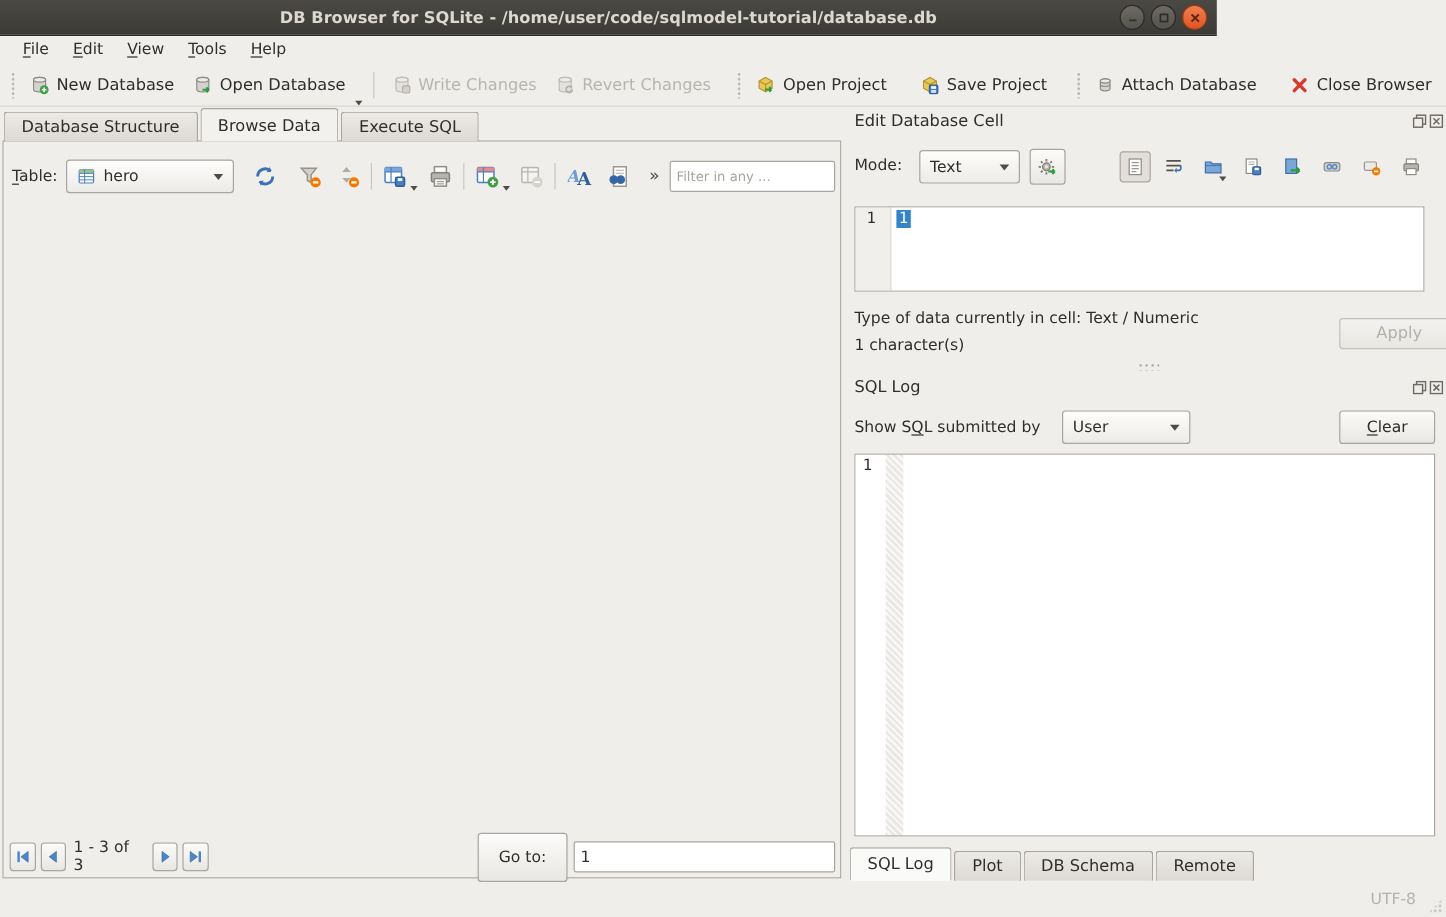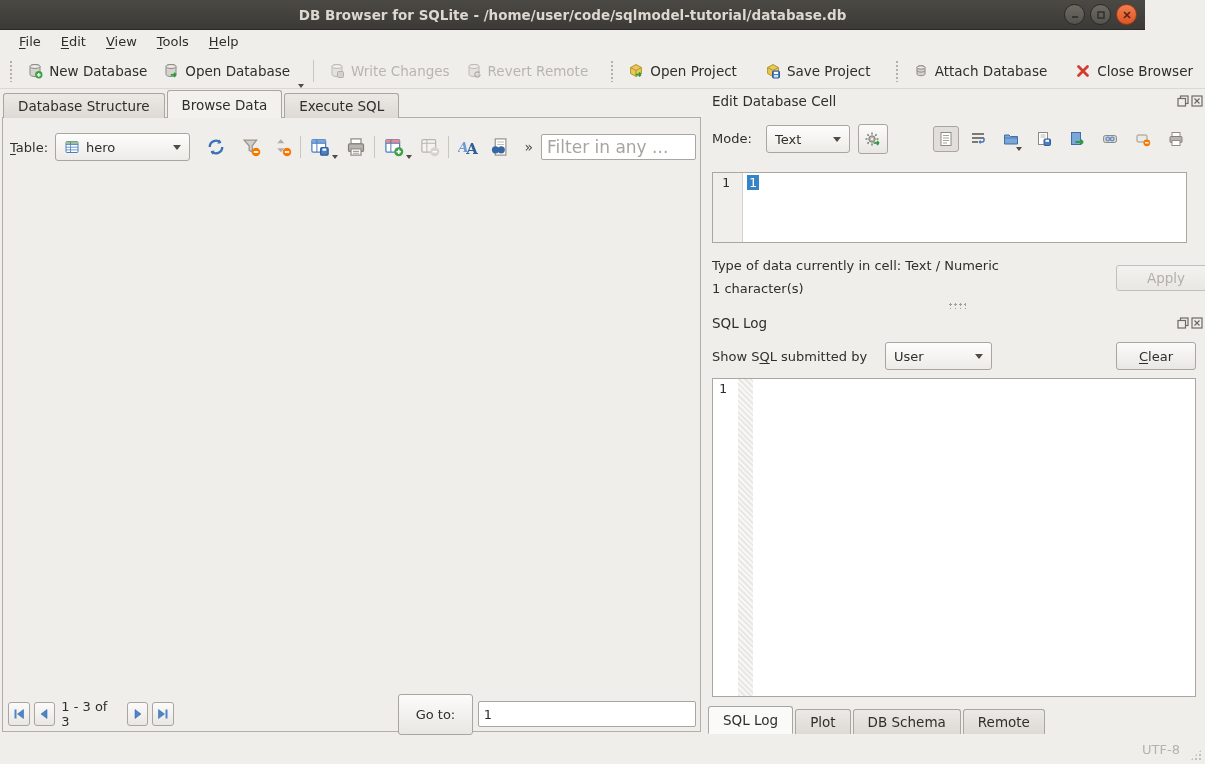--- a/index.html
+++ b/index.html
@@ -1,21 +1,21 @@
 <!DOCTYPE html>
 <html><head>
 <meta charset="utf-8">
 <style>
   * { margin:0; padding:0; box-sizing:border-box; }
   html,body { width:1205px; height:764px; }
   body { font-family:"DejaVu Sans", sans-serif; font-size:13px; color:#2f2e2b; background:#f0eeea; position:relative; overflow:hidden; }
   .abs { position:absolute; }
 
   
-  #titlebar { left:0; top:0; width:1145px; height:30px; background:linear-gradient(#4b4944,#3b3a36); border-bottom:1px solid #2c2b28; display:flex; align-items:center; }
+  #titlebar { left:0; top:0; width:1014px; height:30px; background:linear-gradient(#4b4944,#3b3a36); border-bottom:1px solid #2c2b28; display:flex; align-items:center; }
   #titlebar .title { flex:1; text-align:center; color:#dcd8d0; font-weight:bold; font-size:13.5px; }
   .winbtns { position:absolute; right:8px; top:4px; display:flex; gap:5px; }
   .winbtn { width:21px; height:21px; border-radius:50%; border:1px solid #2a2926; background:linear-gradient(#6d6a63,#55534d); display:flex; align-items:center; justify-content:center; color:#2e2d2a; font-size:11px; line-height:1; }
   .winbtn.close { background:linear-gradient(#f08050,#df5426); border-color:#9c3a12; color:#5c2410; }
 
   
   #menubar { left:0; top:30px; width:1205px; height:23px; display:flex; align-items:center; gap:2px; padding-left:10px; background:#f0eeea; }
   .menu-item { padding:2px 9px; cursor:default; }
   .accel { text-decoration:underline; text-underline-offset:2px; }
 
@@ -145,21 +145,21 @@
       </svg>
     <span>Write Changes</span>
   </div>
   <div class="tb-btn disabled">
     <svg class="icon16" viewBox="0 0 16 16">
         <path d="M3 3.5c0-1.1 2.2-2 5-2s5 .9 5 2v8c0 1.1-2.2 2-5 2s-5-.9-5-2z" fill="#e4e2de" stroke="#bdbab4"></path>
         <ellipse cx="8" cy="3.5" rx="5" ry="2" fill="#efedea" stroke="#bdbab4"></ellipse>
         <path d="M14 11.5a2.6 2.6 0 1 1-1-2" fill="none" stroke="#b3b0aa" stroke-width="1.4"></path>
         <path d="M13.6 8l.5 1.8-1.8.4z" fill="#b3b0aa"></path>
       </svg>
-    <span>Revert Remote</span>
+    <span>Revert Changes</span>
   </div>
   <div class="tb-handle" style="margin-left:14px"></div>
   <div class="tb-btn">
     <svg class="icon16" viewBox="0 0 16 16">
         <path d="M8 1.5l5.4 3v6L8 13.5l-5.4-3v-6z" fill="#e9c857" stroke="#b2952f"></path>
         <path d="M2.6 4.5L8 7.5l5.4-3M8 7.5v6" fill="none" stroke="#b2952f"></path>
         <path d="M7.5 11.5h5.5m0 0-2-2m2 2-2 2" stroke="#2e9b3f" stroke-width="1.7" fill="none"></path>
       </svg>
     <span>Open Project</span>
   </div>
@@ -285,21 +285,21 @@
   <div class="ticon" style="margin-left:8px">
     <svg class="icon20" viewBox="0 0 16 16">
         <path d="M5 1.5h8.5v13H5z" fill="#fff" stroke="#9a978f"></path>
         <path d="M6.5 4h5.5M6.5 6h5.5" stroke="#c3c0ba" stroke-width=".9"></path>
         <circle cx="5.2" cy="10.2" r="2.9" fill="#3566a5"></circle>
         <circle cx="9.8" cy="10.2" r="2.9" fill="#3566a5"></circle>
         <rect x="5.2" y="9.4" width="4.6" height="1.6" fill="#3566a5"></rect>
       </svg>
   </div>
   <span style="margin:0 8px 0 14px; font-size:14px; color:#4f4c47">»</span>
-  <input class="textinput" style="width: 155px; height: 26px; font-size: 17px;" placeholder="Filter in any ...">
+  <input class="textinput" style="width: 138px; height: 26px; font-size: 11px;" placeholder="Filter in any ...">
 </div>
 
 <div id="grid-area" class="abs">
   <table id="grid">
     <colgroup>
         <col class="c-rh">
         <col class="c-id">
         <col class="c-name">
         <col class="c-secret">
         <col class="c-age">

